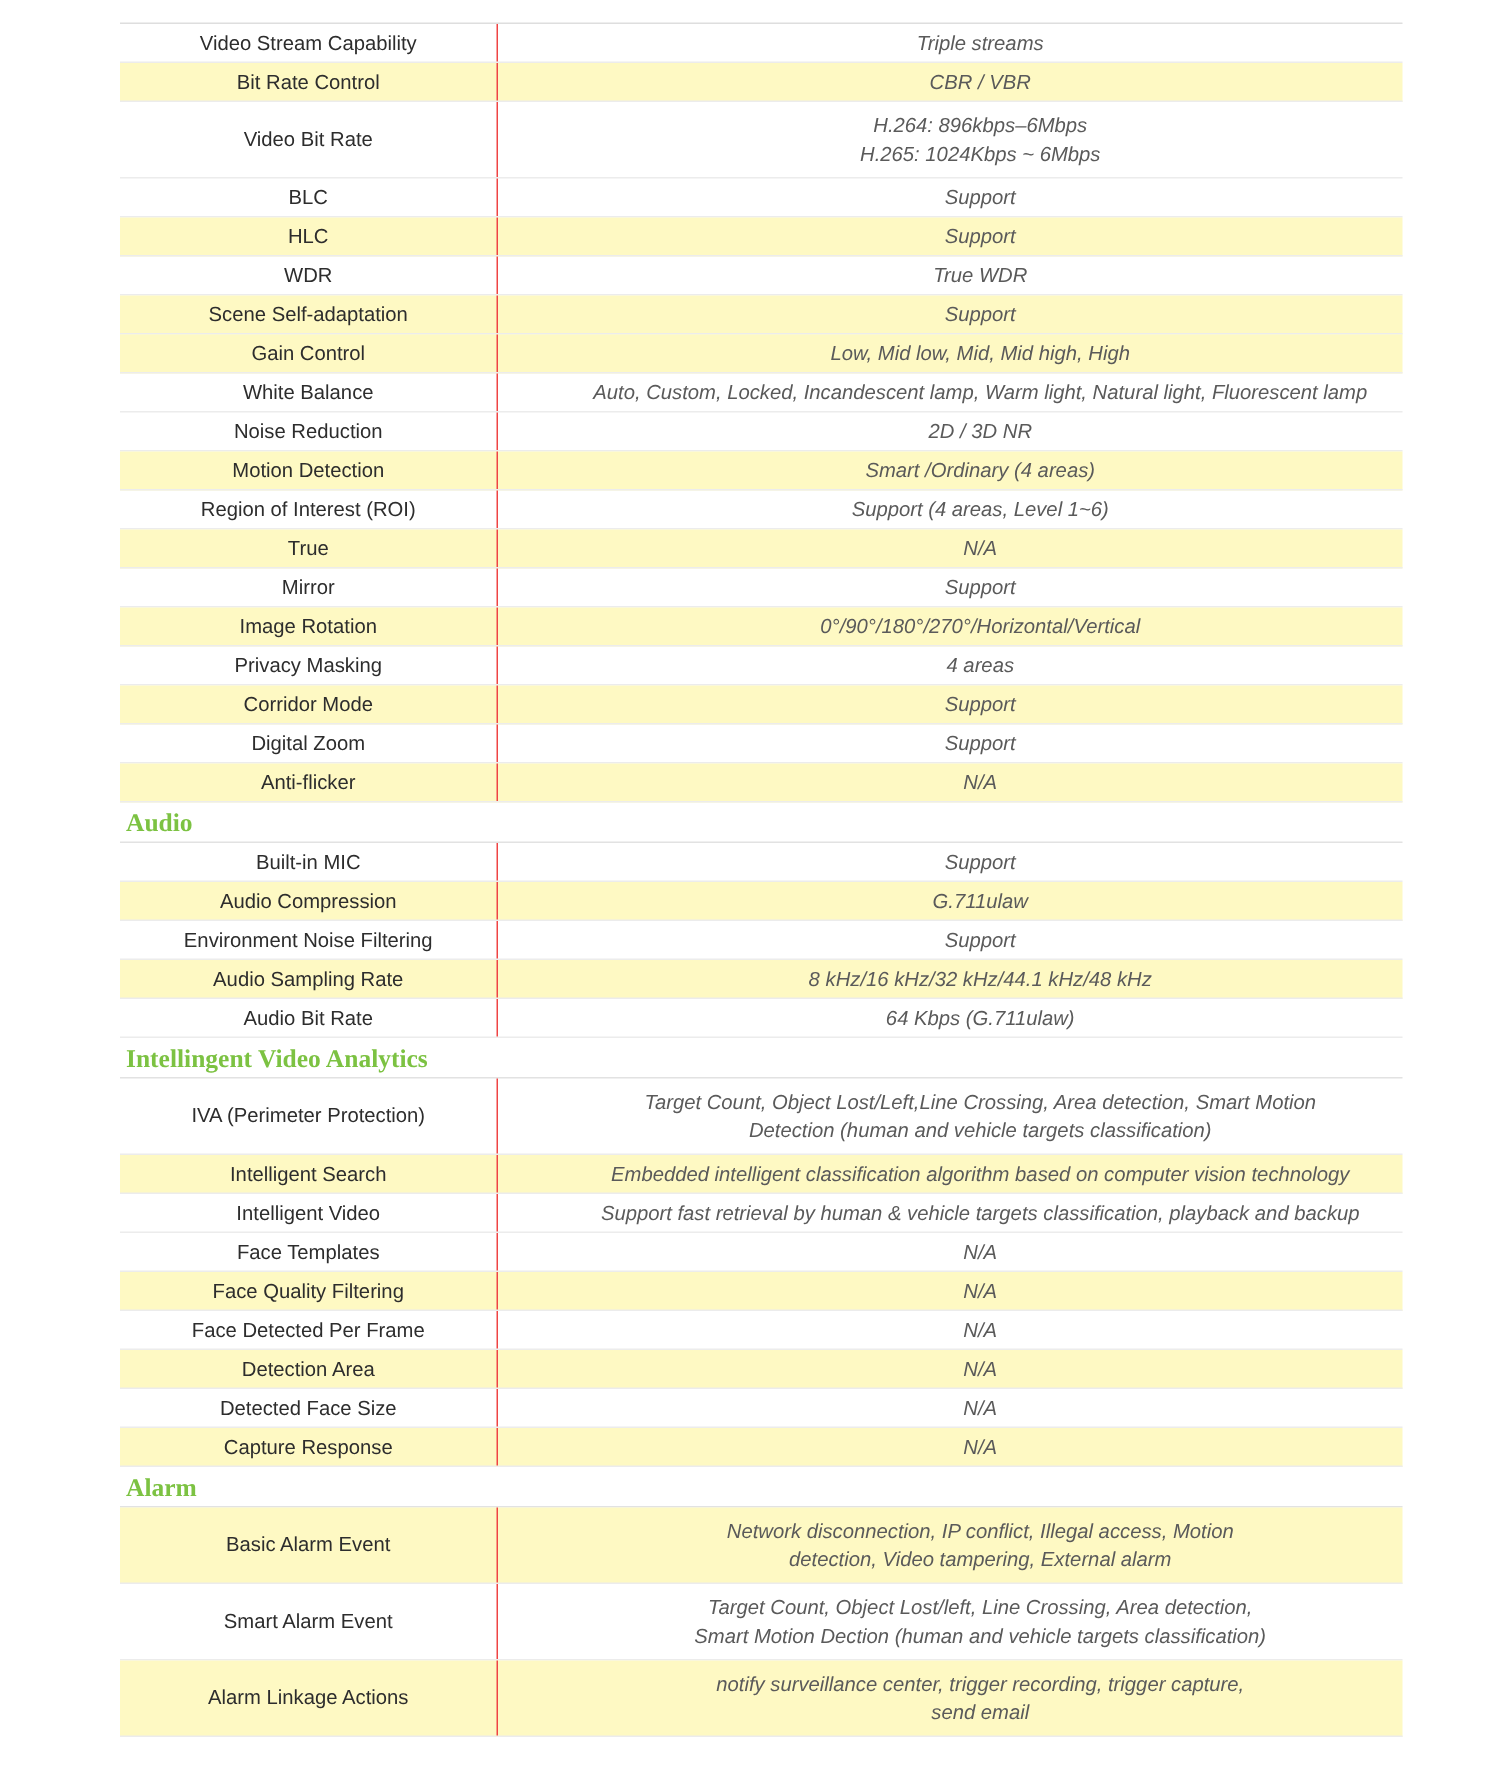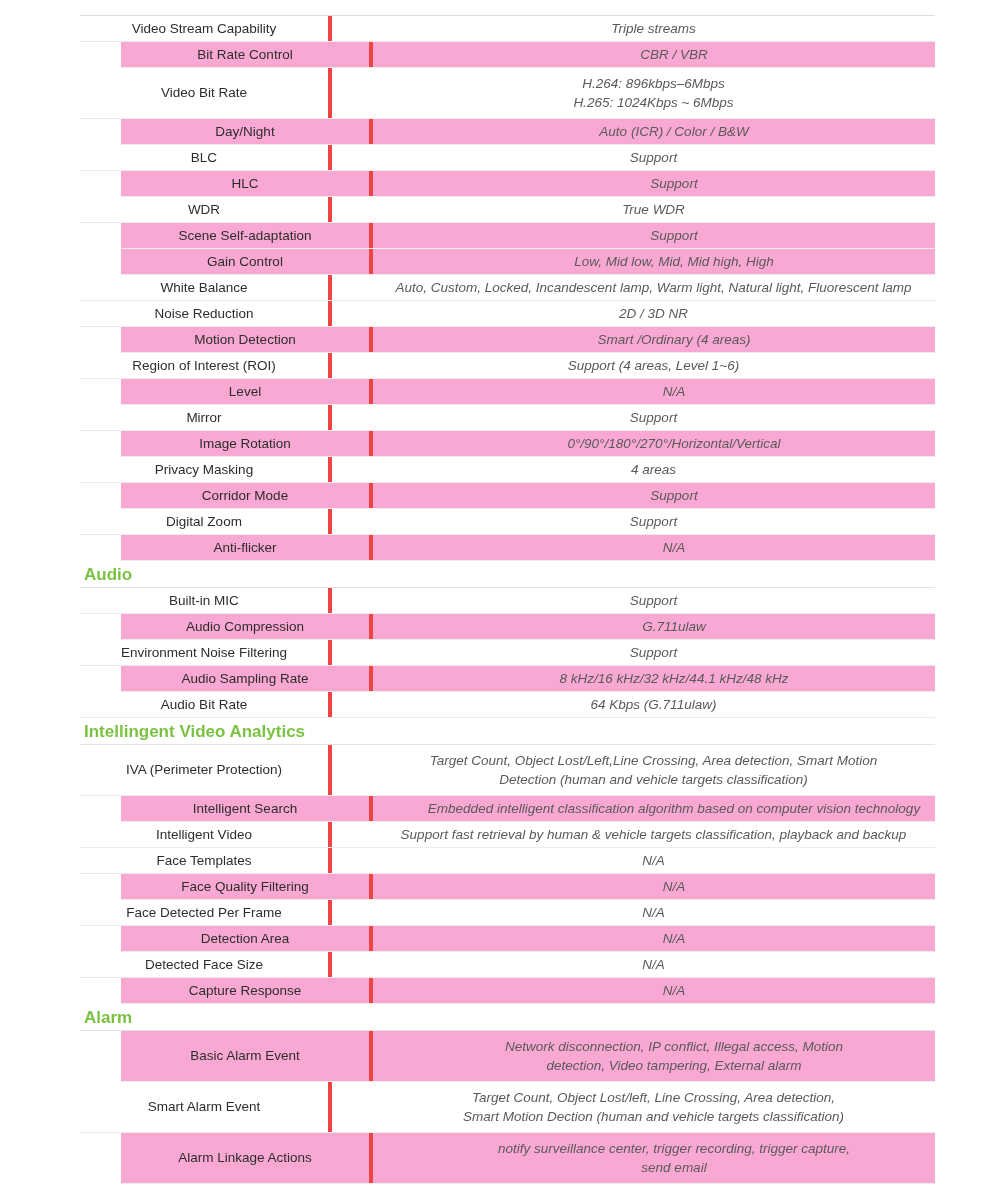--- a/index.html
+++ b/index.html
@@ -16,41 +16,41 @@
     width: 855px;
     border-top: 1px solid #dedede;
   }
   .section-heading {
     font-size: 17px;
     font-weight: bold;
     color: #7cc242;
     padding: 3px 0 2px 4px;
     line-height: 21px;
     border-bottom: 1px solid #e2e2e2;
+    font-family: Liberation Serif, serif;
   }
   .spec-row {
     display: flex;
     align-items: stretch;
     min-height: 25px;
     border-bottom: 1px solid #ececec;
     font-size: 13.5px;
   }
   .spec-row.shaded {
-    background: #f9a8d4;
-    margin-left: 41px;
+    background: #fef9c3;
   }
   .label-cell {
     width: 252px;
     flex: 0 0 252px;
     display: flex;
     align-items: center;
     justify-content: center;
     text-align: center;
     color: #2d2d2d;
-    border-right: 4px solid #ef4444;
+    border-right: 1px solid #ef4444;
     padding: 3px 6px;
     box-sizing: border-box;
     line-height: 18px;
   }
   .value-cell {
     flex: 1 1 auto;
     display: flex;
     align-items: center;
     justify-content: center;
     text-align: center;
@@ -81,24 +81,20 @@
       </div>
       <div class="spec-row shaded">
         <div class="label-cell">Bit Rate Control</div>
         <div class="value-cell">CBR / VBR</div>
       </div>
       <div class="spec-row multiline">
         <div class="label-cell">Video Bit Rate</div>
         <div class="value-cell">H.264: 896kbps–6Mbps
 H.265: 1024Kbps ~ 6Mbps</div>
       </div>
-      <div class="spec-row shaded">
-        <div class="label-cell">Day/Night</div>
-        <div class="value-cell">Auto (ICR) / Color / B&amp;W</div>
-      </div>
       <div class="spec-row">
         <div class="label-cell">BLC</div>
         <div class="value-cell">Support</div>
       </div>
       <div class="spec-row shaded">
         <div class="label-cell">HLC</div>
         <div class="value-cell">Support</div>
       </div>
       <div class="spec-row">
         <div class="label-cell">WDR</div>
@@ -122,21 +118,21 @@
       </div>
       <div class="spec-row shaded">
         <div class="label-cell">Motion Detection</div>
         <div class="value-cell">Smart /Ordinary (4 areas)</div>
       </div>
       <div class="spec-row">
         <div class="label-cell">Region of Interest (ROI)</div>
         <div class="value-cell">Support (4 areas, Level 1~6)</div>
       </div>
       <div class="spec-row shaded">
-        <div class="label-cell">Level</div>
+        <div class="label-cell">True</div>
         <div class="value-cell">N/A</div>
       </div>
       <div class="spec-row">
         <div class="label-cell">Mirror</div>
         <div class="value-cell">Support</div>
       </div>
       <div class="spec-row shaded">
         <div class="label-cell">Image Rotation</div>
         <div class="value-cell">0°/90°/180°/270°/Horizontal/Vertical</div>
       </div>

